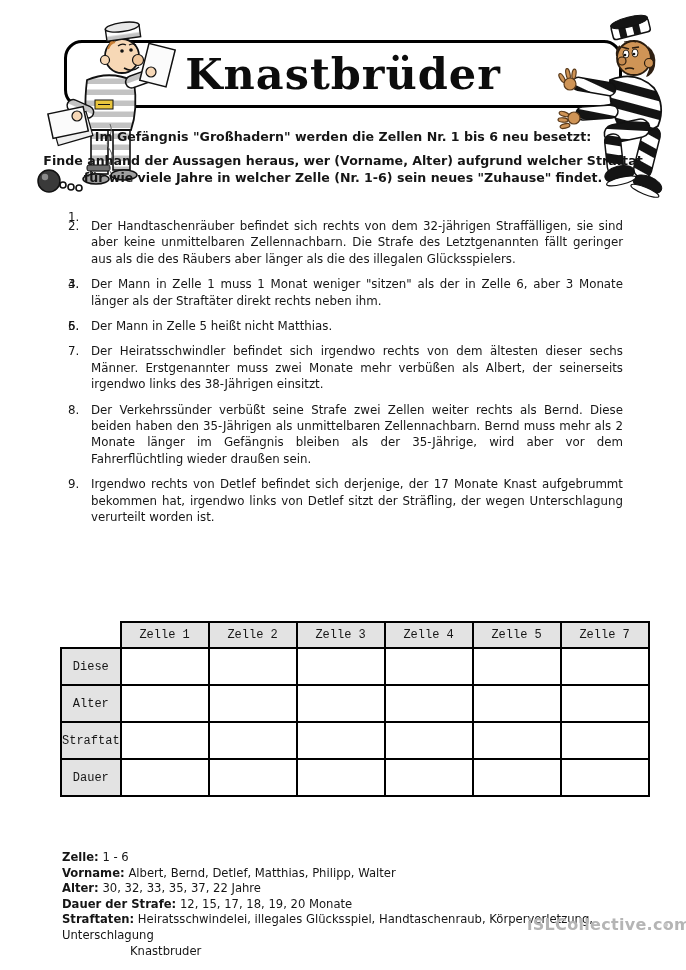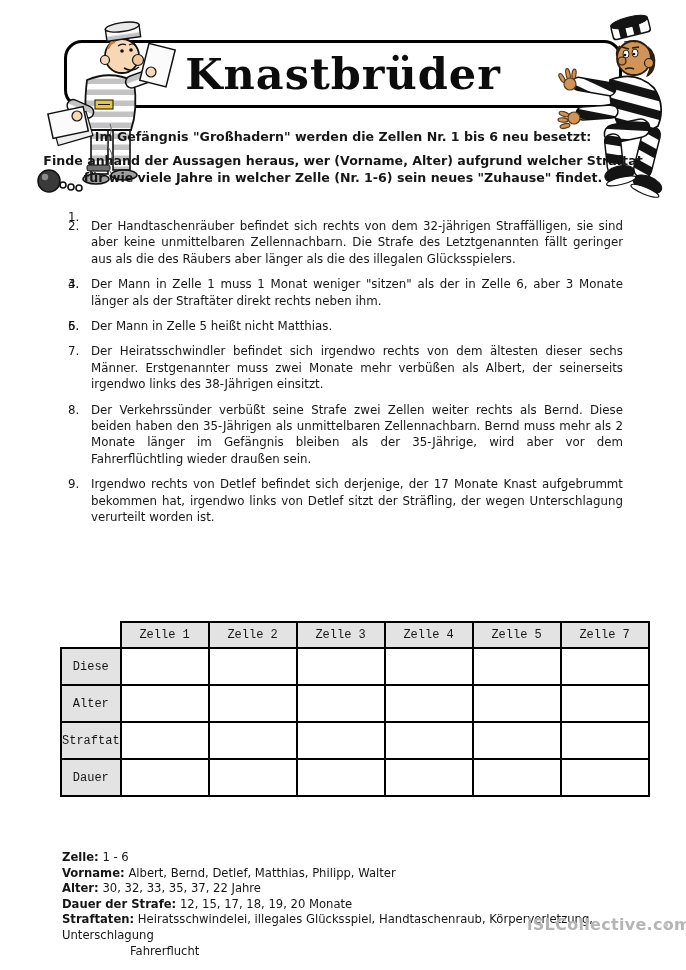--- a/index.html
+++ b/index.html
@@ -240,19 +240,19 @@
     </tr>
   </tbody>
     </table>
 
   <div class="legend">
     <div class="row"><b>Zelle:</b> <span>1 - 6</span></div>
     <div class="row"><b>Vorname:</b> <span>Albert, Bernd, Detlef, Matthias, Philipp, Walter</span></div>
     <div class="row"><b>Alter:</b> <span>30, 32, 33, 35, 37, 22 Jahre</span></div>
     <div class="row"><b>Dauer der Strafe:</b> <span>12, 15, 17, 18, 19, 20 Monate</span></div>
     <div class="row"><b>Straftaten:</b> <span>Heiratsschwindelei, illegales Glücksspiel, Handtaschenraub, Körperverletzung, Unterschlagung</span></div>
-    <div class="row indent">Fahrerflucht</div>
+    <div class="row indent">Knastbruder</div>
   </div>
 
   <div class="watermark">iSLCollective.com</div>
   <div class="watermark-dot"></div>
 
 </div>
 
 </body></html>

